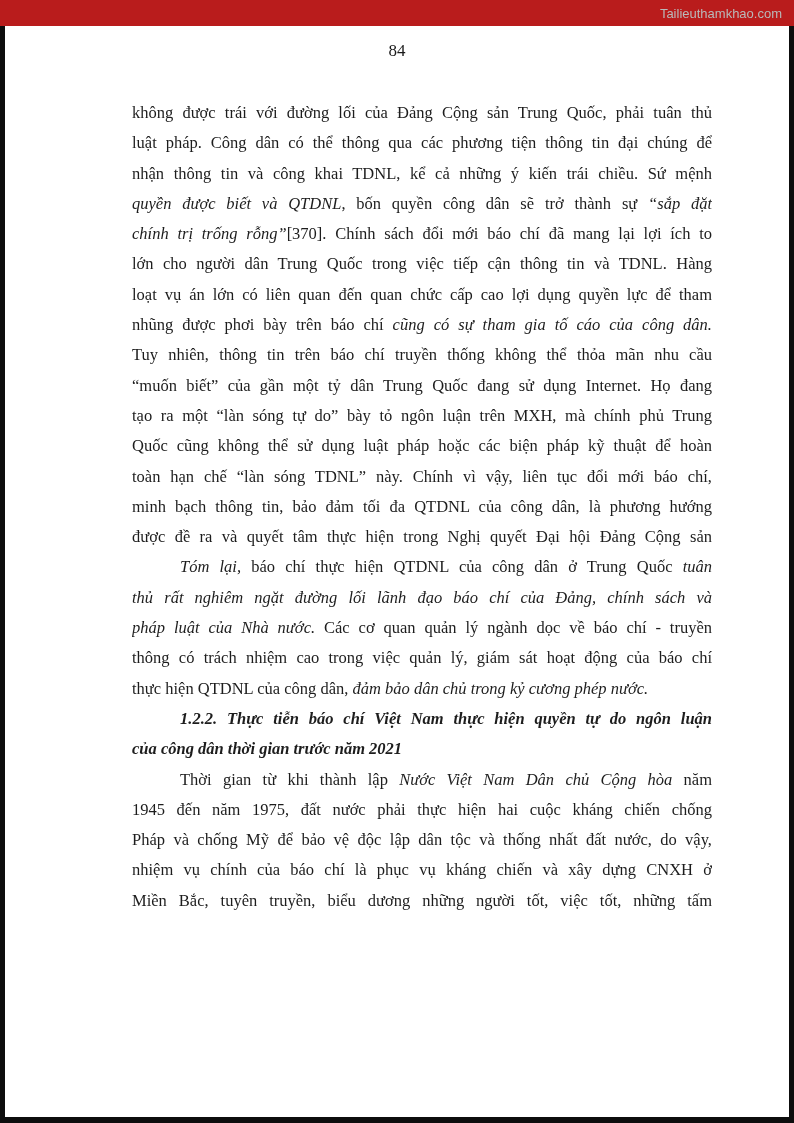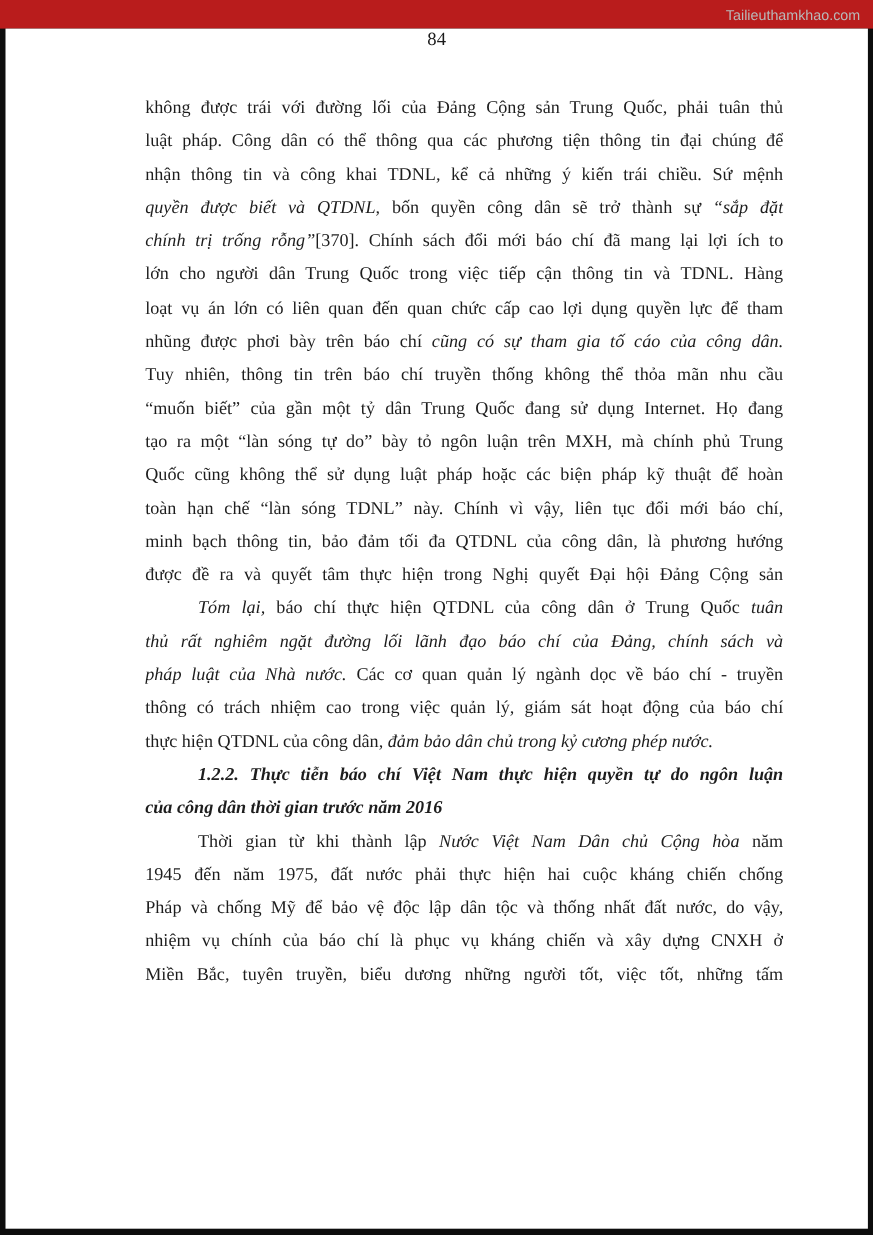--- a/index.html
+++ b/index.html
@@ -36,21 +36,21 @@
     left: 5px;
     right: 5px;
     bottom: 6px;
     background: #ffffff;
     box-sizing: border-box;
   }
   .page-number {
     text-align: center;
     font-size: 17px;
     color: #1a1a1a;
-    margin-top: 0;
+    margin-top: 15px;
   }
   .doc-body {
     margin-top: 37px;
     padding-left: 127px;
     padding-right: 77px;
     color: #1d1d1d;
     font-size: 16.5px;
   }
   .line {
     line-height: 30.3px;
@@ -96,20 +96,20 @@
       <div class="line"><span>Quốc cũng không thể sử dụng luật pháp hoặc các biện pháp kỹ thuật để hoàn</span></div>
       <div class="line"><span>toàn hạn chế “làn sóng TDNL” này. Chính vì vậy, liên tục đổi mới báo chí,</span></div>
       <div class="line"><span>minh bạch thông tin, bảo đảm tối đa QTDNL của công dân, là phương hướng</span></div>
       <div class="line"><span>được đề ra và quyết tâm thực hiện trong Nghị quyết Đại hội Đảng Cộng sản</span></div>
       <div class="line indent"><span class="i">Tóm lại,</span><span> báo chí thực hiện QTDNL của công dân ở Trung Quốc </span><span class="i">tuân</span></div>
       <div class="line"><span class="i">thủ rất nghiêm ngặt đường lối lãnh đạo báo chí của Đảng, chính sách và</span></div>
       <div class="line"><span class="i">pháp luật của Nhà nước.</span><span> Các cơ quan quản lý ngành dọc về báo chí - truyền</span></div>
       <div class="line"><span>thông có trách nhiệm cao trong việc quản lý, giám sát hoạt động của báo chí</span></div>
       <div class="line lastline"><span>thực hiện QTDNL của công dân, </span><span class="i">đảm bảo dân chủ trong kỷ cương phép nước.</span></div>
       <div class="line heading indent"><span>1.2.2. Thực tiễn báo chí Việt Nam thực hiện quyền tự do ngôn luận</span></div>
-      <div class="line heading lastline"><span>của công dân thời gian trước năm 2016</span></div>
+      <div class="line heading lastline"><span>của công dân thời gian trước năm 2021</span></div>
       <div class="line indent"><span>Thời gian từ khi thành lập </span><span class="i">Nước Việt Nam Dân chủ Cộng hòa</span><span> năm</span></div>
       <div class="line"><span>1945 đến năm 1975, đất nước phải thực hiện hai cuộc kháng chiến chống</span></div>
       <div class="line"><span>Pháp và chống Mỹ để bảo vệ độc lập dân tộc và thống nhất đất nước, do vậy,</span></div>
       <div class="line"><span>nhiệm vụ chính của báo chí là phục vụ kháng chiến và xây dựng CNXH ở</span></div>
       <div class="line"><span>Miền Bắc, tuyên truyền, biểu dương những người tốt, việc tốt, những tấm</span></div>
     </div>
 </div>
 
 </body></html>

